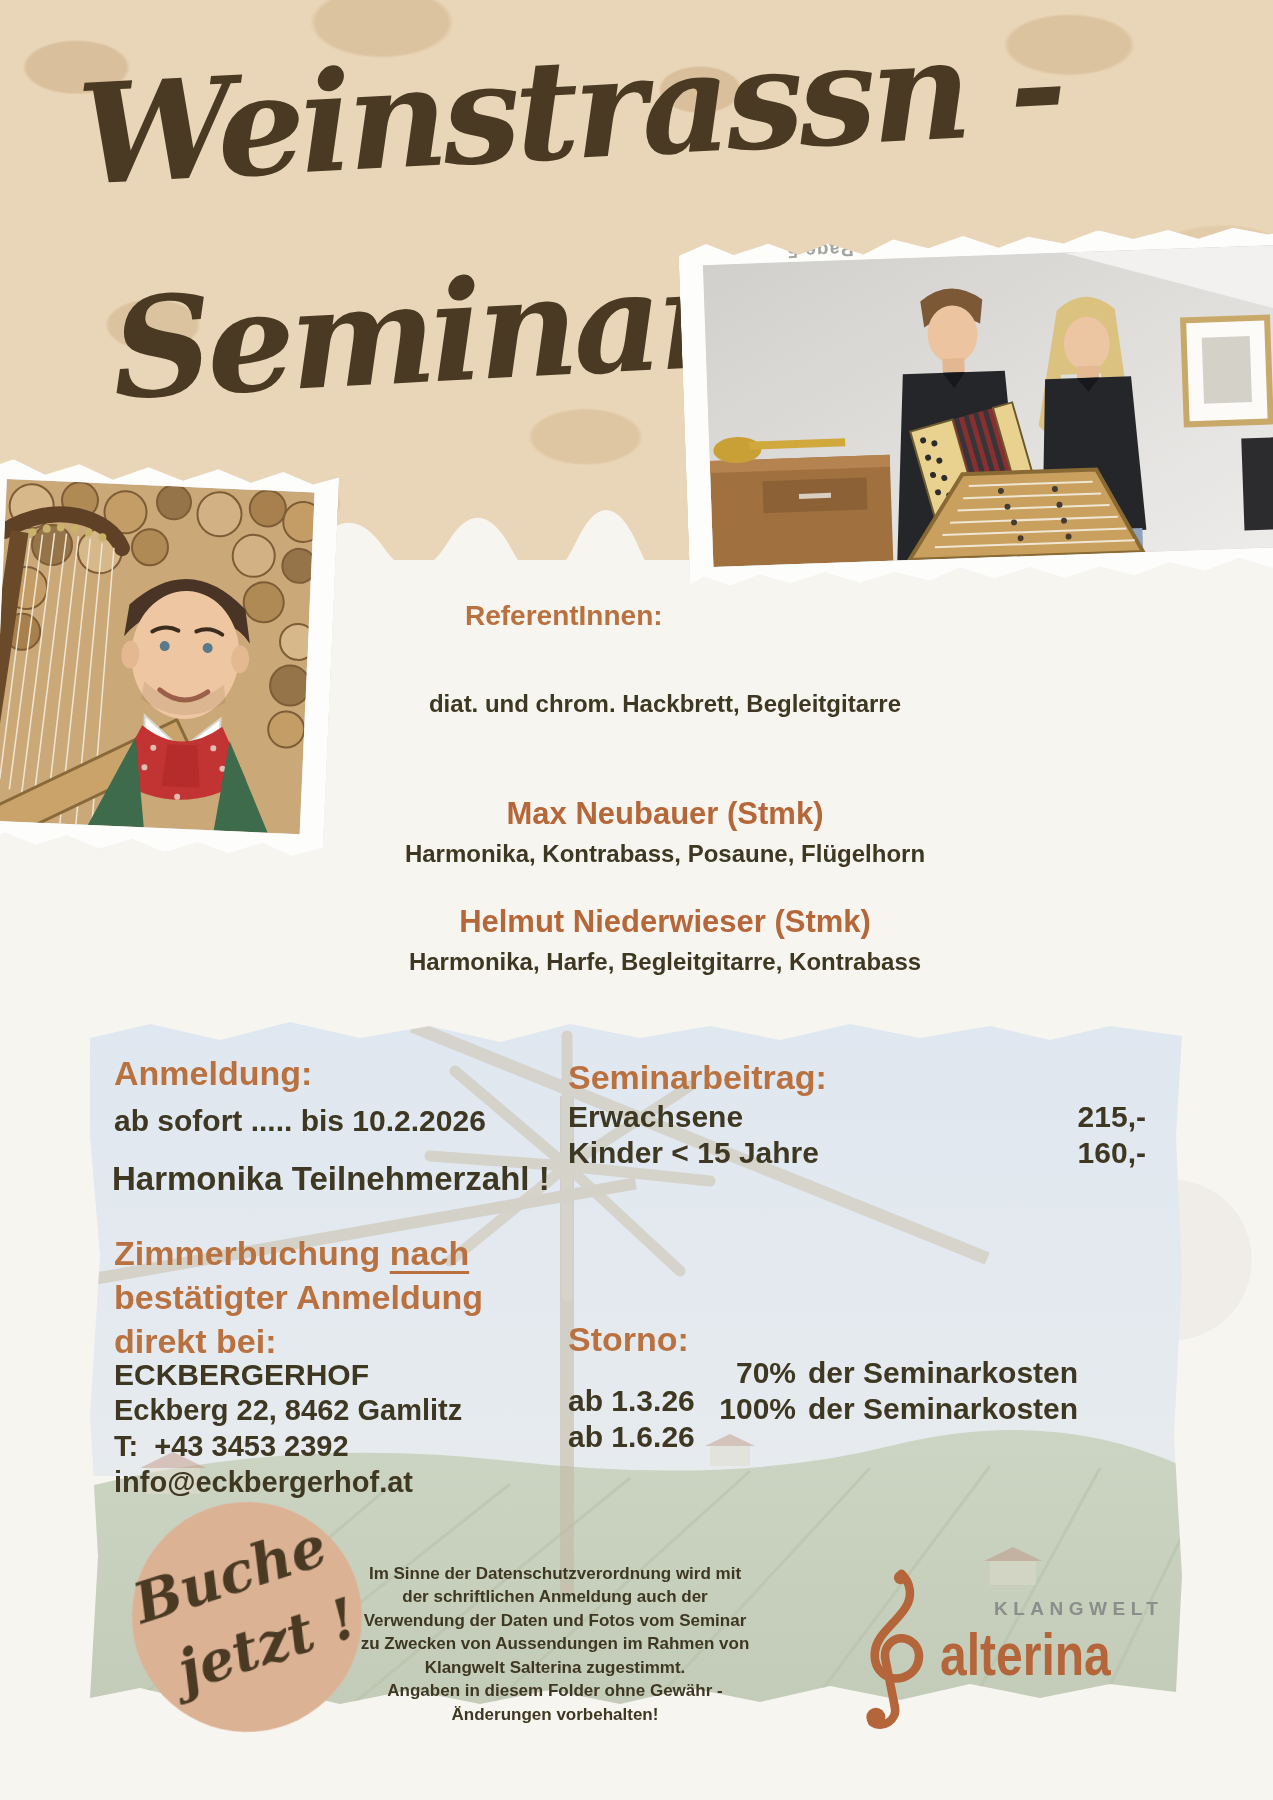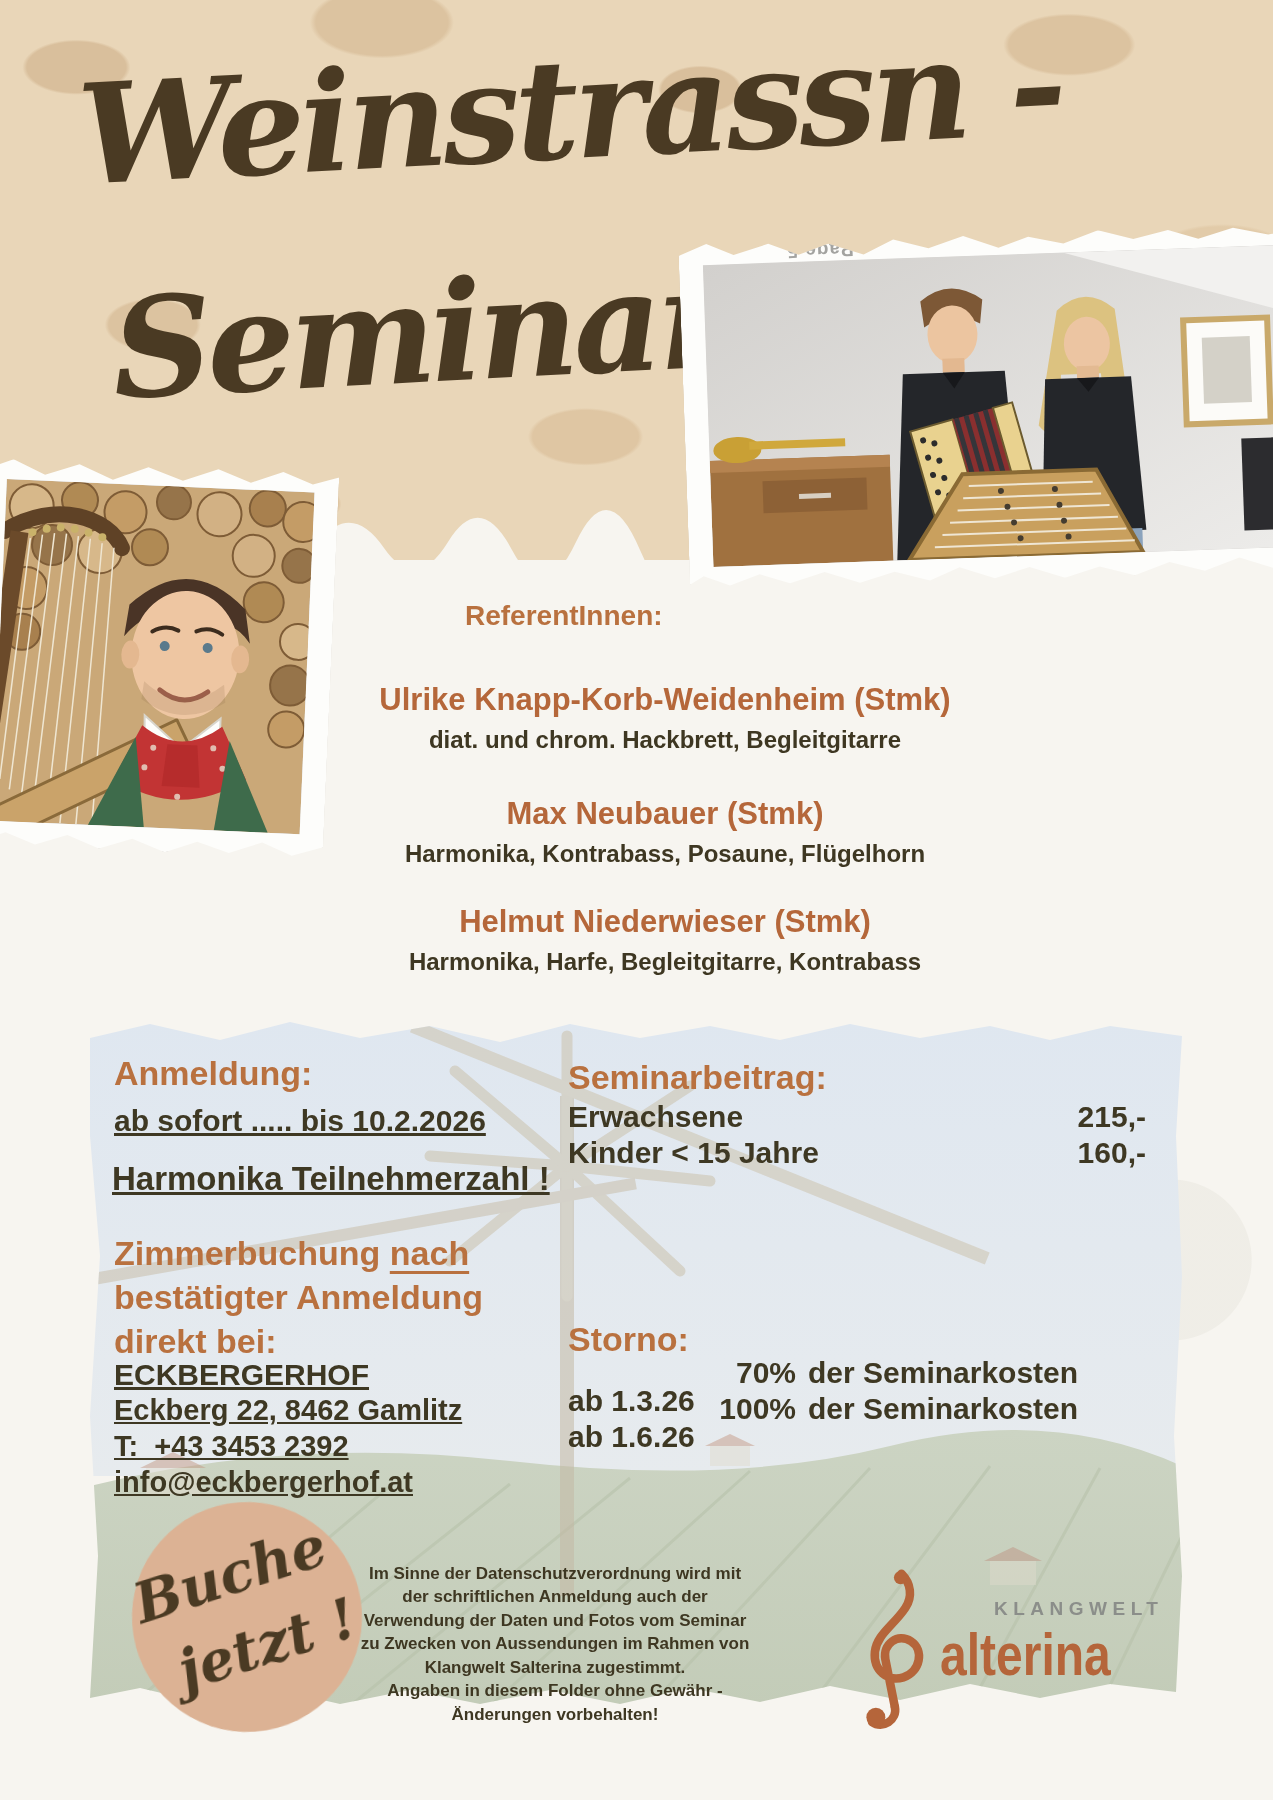--- a/index.html
+++ b/index.html
@@ -41,21 +41,21 @@
   .ref-heading{position:absolute;left:423px;top:600px;z-index:4;color:#b9713f;font-size:28px;font-weight:bold;margin-left:42px;}
   .ref-block{position:absolute;left:320px;width:690px;text-align:center;z-index:4;}
   .ref-name{color:#b5673a;font-size:31px;font-weight:bold;}
   .ref-instruments{color:#3e3722;font-size:24px;font-weight:bold;margin-top:8px;}
   .ref-1{top:682px;} .ref-2{top:796px;} .ref-3{top:904px;}
   
   .panel{position:absolute;left:90px;top:1016px;width:1092px;height:690px;z-index:1;
     clip-path:polygon(0 22px,60px 8px,130px 24px,200px 6px,270px 22px,340px 10px,410px 26px,480px 8px,550px 22px,620px 10px,690px 24px,760px 8px,830px 22px,900px 10px,960px 24px,1020px 10px,1092px 20px,1086px 120px,1092px 260px,1084px 420px,1092px 560px,1086px 676px,1020px 668px,950px 682px,880px 668px,810px 684px,740px 670px,670px 686px,600px 672px,530px 688px,460px 674px,390px 688px,320px 674px,250px 688px,180px 672px,110px 686px,50px 672px,0 682px,8px 540px,0 400px,10px 240px,0 120px);}
   
   .ptext{position:absolute;z-index:4;font-weight:bold;white-space:pre;}
-  .orange{color:#b9713f;} .dark{color:#3e3823;text-decoration:underline;}
+  .orange{color:#b9713f;} .dark{color:#3e3823;}
   .h-anmeldung{left:114px;top:1054px;font-size:34px;}
   .t-period{left:114px;top:1104px;font-size:30px;}
   .t-limited{left:112px;top:1160px;font-size:33px;}
   .h-zimmer1{left:114px;top:1234px;font-size:34px;}
   .h-zimmer2{left:114px;top:1278px;font-size:34px;}
   .h-zimmer3{left:114px;top:1322px;font-size:34px;}
   .t-hotel{left:114px;top:1358px;font-size:30px;}
   .t-address{left:114px;top:1394px;font-size:29px;}
   .t-phone{left:114px;top:1430px;font-size:29px;}
   .t-email{left:114px;top:1466px;font-size:29px;}
@@ -301,21 +301,20 @@
           </g>
           <polygon points="96,342 140,252 152,342" fill="#3e6b4b"></polygon>
           <polygon points="276,342 234,252 222,342" fill="#3e6b4b"></polygon>
         </g>
       </svg>
     </div>
   </div>
 
   <div class="ref-heading">ReferentInnen:</div>
   <div class="ref-block ref-1">
-    <div class="ref-name">Ulrike Knapp-Korb-Weidenheim (Stmk)</div>
     <div class="ref-instruments">diat. und chrom. Hackbrett, Begleitgitarre</div>
   </div>
   <div class="ref-block ref-2">
     <div class="ref-name">Max Neubauer (Stmk)</div>
     <div class="ref-instruments">Harmonika, Kontrabass, Posaune, Flügelhorn</div>
   </div>
   <div class="ref-block ref-3">
     <div class="ref-name">Helmut Niederwieser (Stmk)</div>
     <div class="ref-instruments">Harmonika, Harfe, Begleitgitarre, Kontrabass</div>
   </div>

